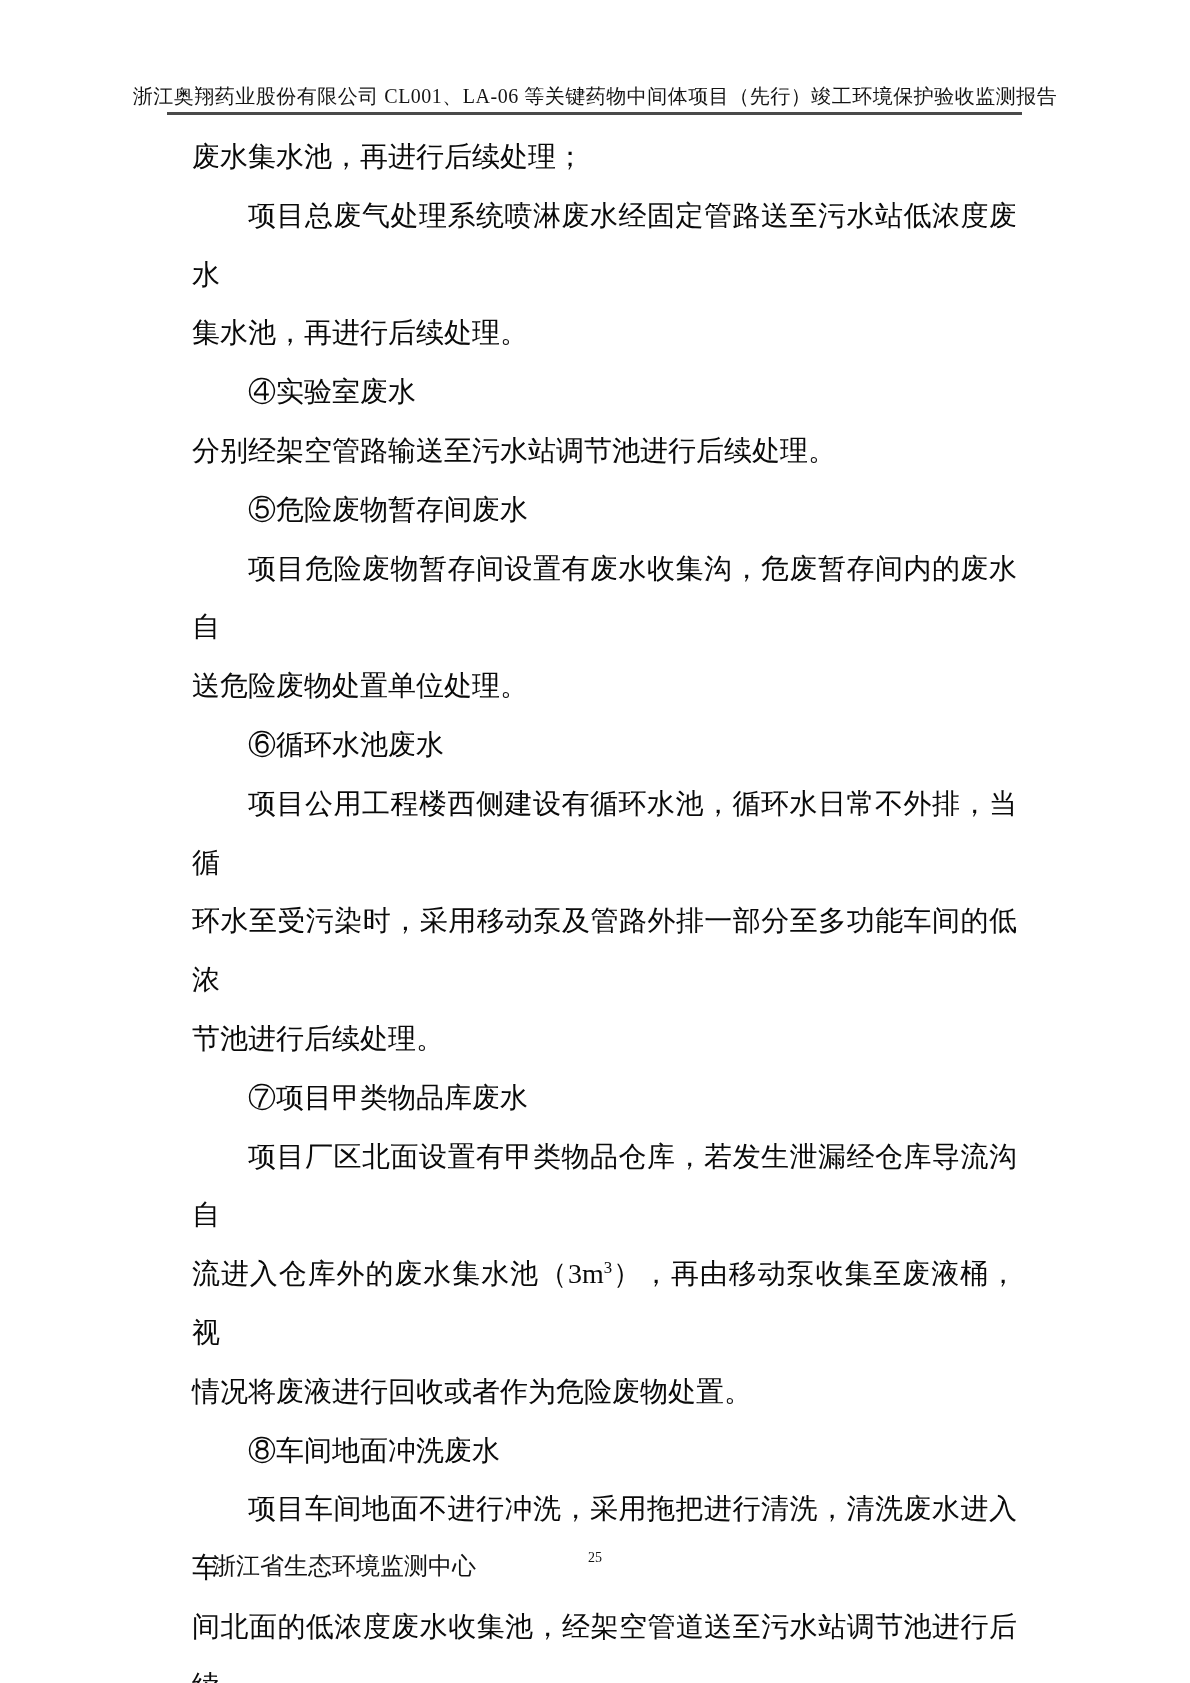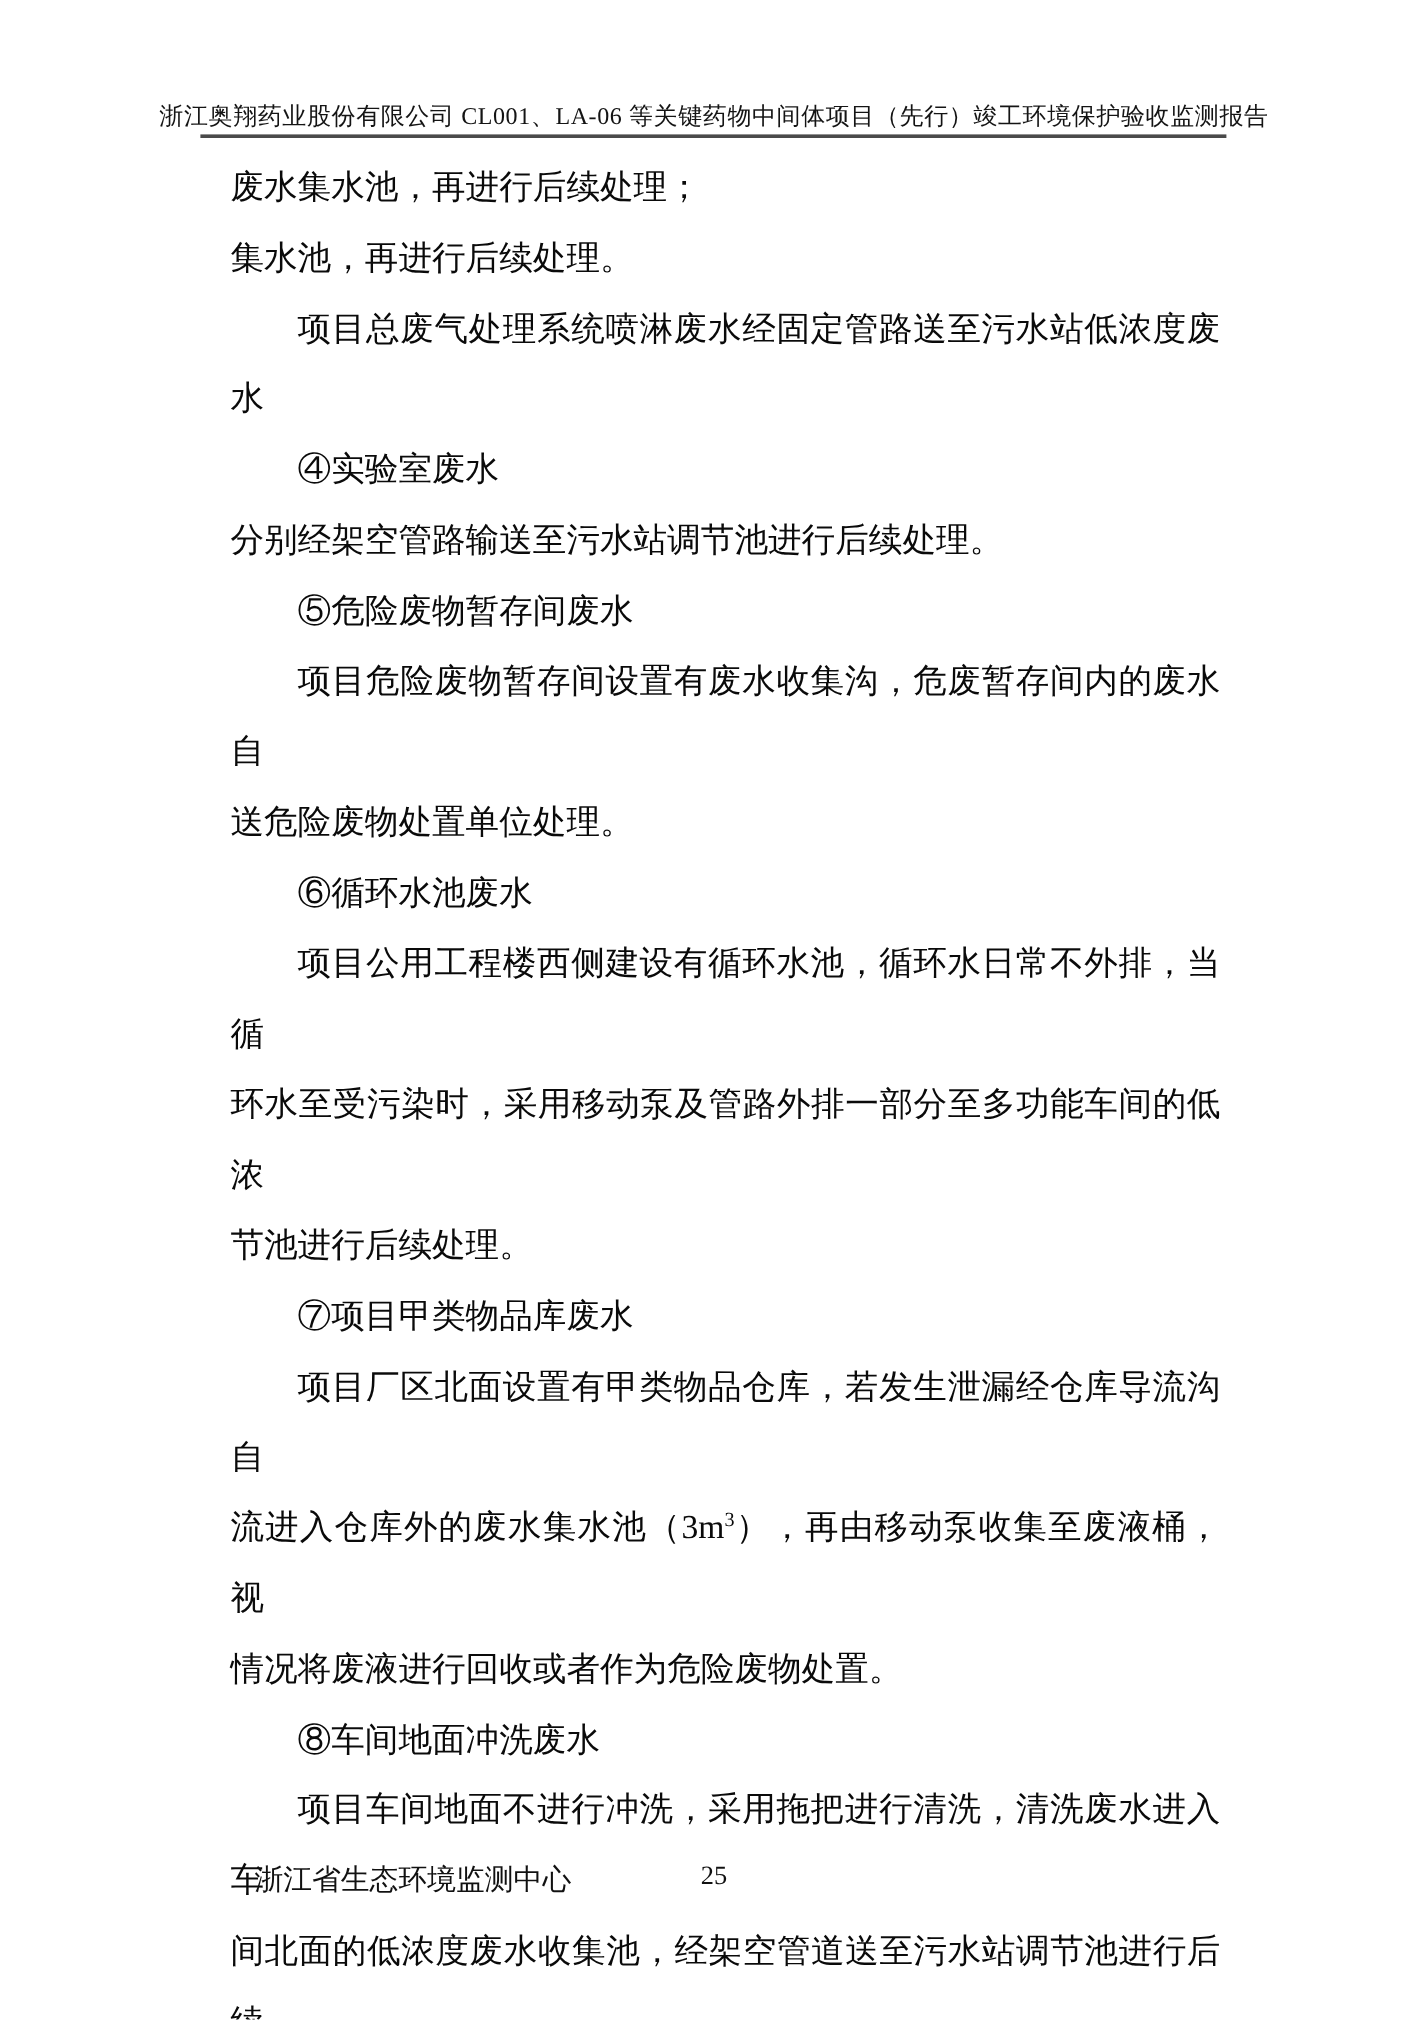--- a/index.html
+++ b/index.html
@@ -56,36 +56,36 @@
   .footer-org {
     position: absolute;
     top: 1550px; left: 212px;
     font-size: 24px;
     color: #111111;
   }
   .page-number {
     position: absolute;
     top: 1550px; left: 95px; width: 1000px;
     text-align: center;
-    font-size: 22px;
+    font-size: 14px;
     color: #111111;
   }
 </style>
 </head>
 <body>
 
 <div class="page">
 
   <div class="header-title">浙江奥翔药业股份有限公司 CL001、LA-06 等关键药物中间体项目（先行）竣工环境保护验收监测报告</div>
   <div class="header-rule"></div>
 
   <div class="body-lines">
       <div class="line"><span>废水集水池，再进行后续处理；</span></div>
+      <div class="line indent fill"><span>项目总废气处理系统喷淋废水经固定管路送至污水站低浓度废水</span></div>
       <div class="line"><span>集水池，再进行后续处理。</span></div>
-      <div class="line indent fill"><span>项目总废气处理系统喷淋废水经固定管路送至污水站低浓度废水</span></div>
       <div class="line indent"><span>④实验室废水</span></div>
       <div class="line"><span>分别经架空管路输送至污水站调节池进行后续处理。</span></div>
       <div class="line indent"><span>⑤危险废物暂存间废水</span></div>
       <div class="line indent fill"><span>项目危险废物暂存间设置有废水收集沟，危废暂存间内的废水自</span></div>
       <div class="line"><span>送危险废物处置单位处理。</span></div>
       <div class="line indent"><span>⑥循环水池废水</span></div>
       <div class="line indent fill"><span>项目公用工程楼西侧建设有循环水池，循环水日常不外排，当循</span></div>
       <div class="line fill"><span>环水至受污染时，采用移动泵及管路外排一部分至多功能车间的低浓</span></div>
       <div class="line"><span>节池进行后续处理。</span></div>
       <div class="line indent"><span>⑦项目甲类物品库废水</span></div>

